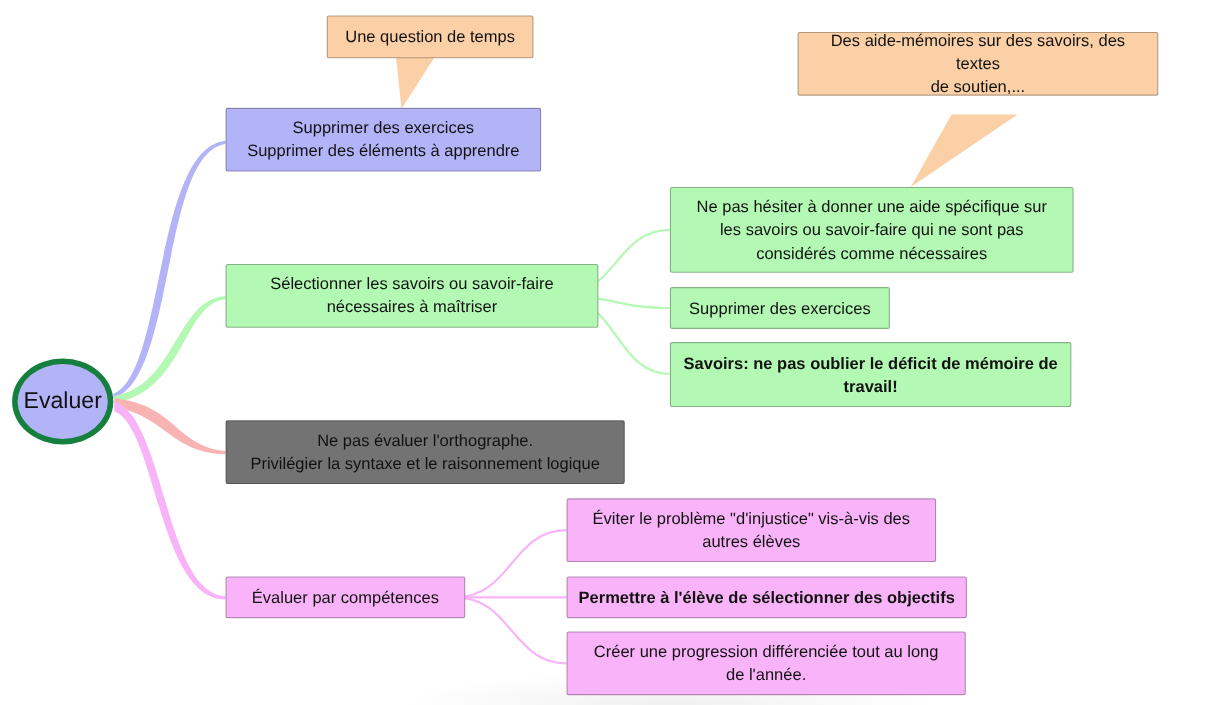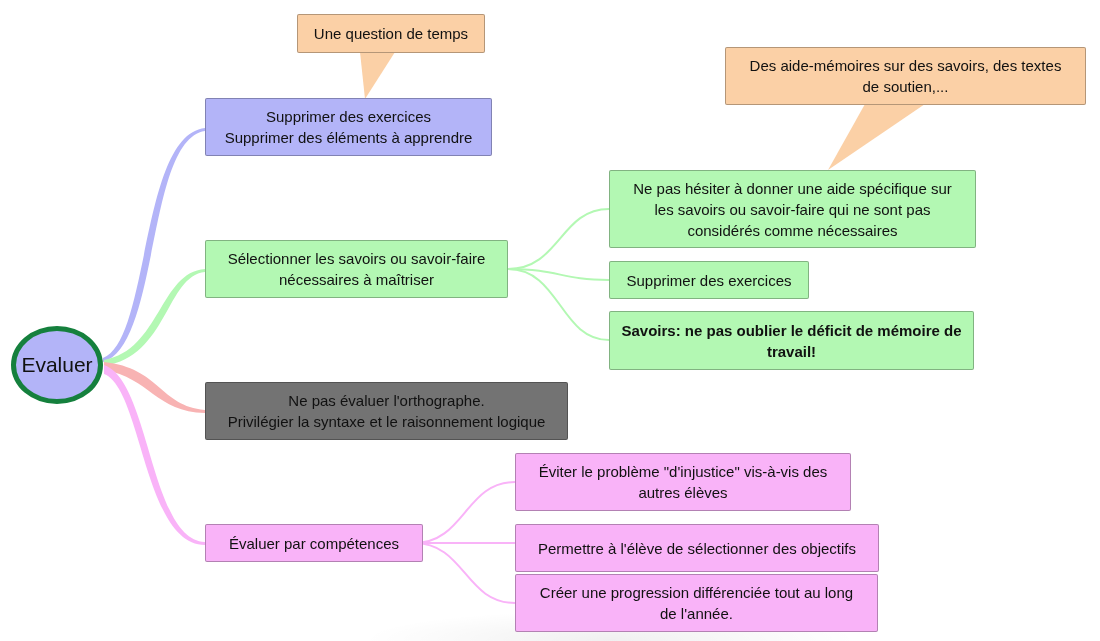--- a/index.html
+++ b/index.html
@@ -59,35 +59,35 @@
     <path d="M414,543 C465,543 465,543 515,543"></path>
     <path d="M414,543 C465,543 465,603 515,603"></path>
   </g>
 </svg>
 
 <div class="root">
   <span>Evaluer</span>
 </div>
 
 <div class="node orange" style="left:297px;top:14px;width:188px;height:39px;">Une question de temps</div>
-<div class="node orange" style="left:725px;top:47px;width:361px;height:58px;">Des aide-mémoires sur des savoirs, des textes
+<div class="node orange" style="left:725px;top:29px;width:328px;height:58px;">Des aide-mémoires sur des savoirs, des textes
 de soutien,...</div>
 
 <div class="node blue" style="left:205px;top:98px;width:287px;height:58px;">Supprimer des exercices
 Supprimer des éléments à apprendre</div>
-<div class="node green" style="left:205px;top:240px;width:303px;height:58px;">Sélectionner les savoirs ou savoir-faire
+<div class="node green" style="left:205px;top:240px;width:339px;height:58px;">Sélectionner les savoirs ou savoir-faire
 nécessaires à maîtriser</div>
 <div class="node red" style="left:205px;top:382px;width:363px;height:58px;">Ne pas évaluer l'orthographe.
 Privilégier la syntaxe et le raisonnement logique</div>
 <div class="node pink" style="left:205px;top:524px;width:218px;height:38px;">Évaluer par compétences</div>
 
 <div class="node green" style="left:609px;top:170px;width:367px;height:78px;">Ne pas hésiter à donner une aide spécifique sur
 les savoirs ou savoir-faire qui ne sont pas
 considérés comme nécessaires</div>
 <div class="node green" style="left:609px;top:261px;width:200px;height:38px;">Supprimer des exercices</div>
 <div class="node green" style="left:609px;top:311px;width:365px;height:59px;font-weight:bold;">Savoirs: ne pas oublier le déficit de mémoire de
 travail!</div>
 
 <div class="node pink" style="left:515px;top:453px;width:336px;height:58px;">Éviter le problème "d'injustice" vis-à-vis des
 autres élèves</div>
-<div class="node pink" style="left:515px;top:524px;width:364px;height:48px;">Permettre à l'élève de sélectionner des objectifs</div>
+<div class="node pink" style="left:515px;top:524px;width:364px;height:38px;font-weight:bold;">Permettre à l'élève de sélectionner des objectifs</div>
 <div class="node pink" style="left:515px;top:574px;width:363px;height:58px;">Créer une progression différenciée tout au long
 de l'année.</div>
 
 </body></html>

